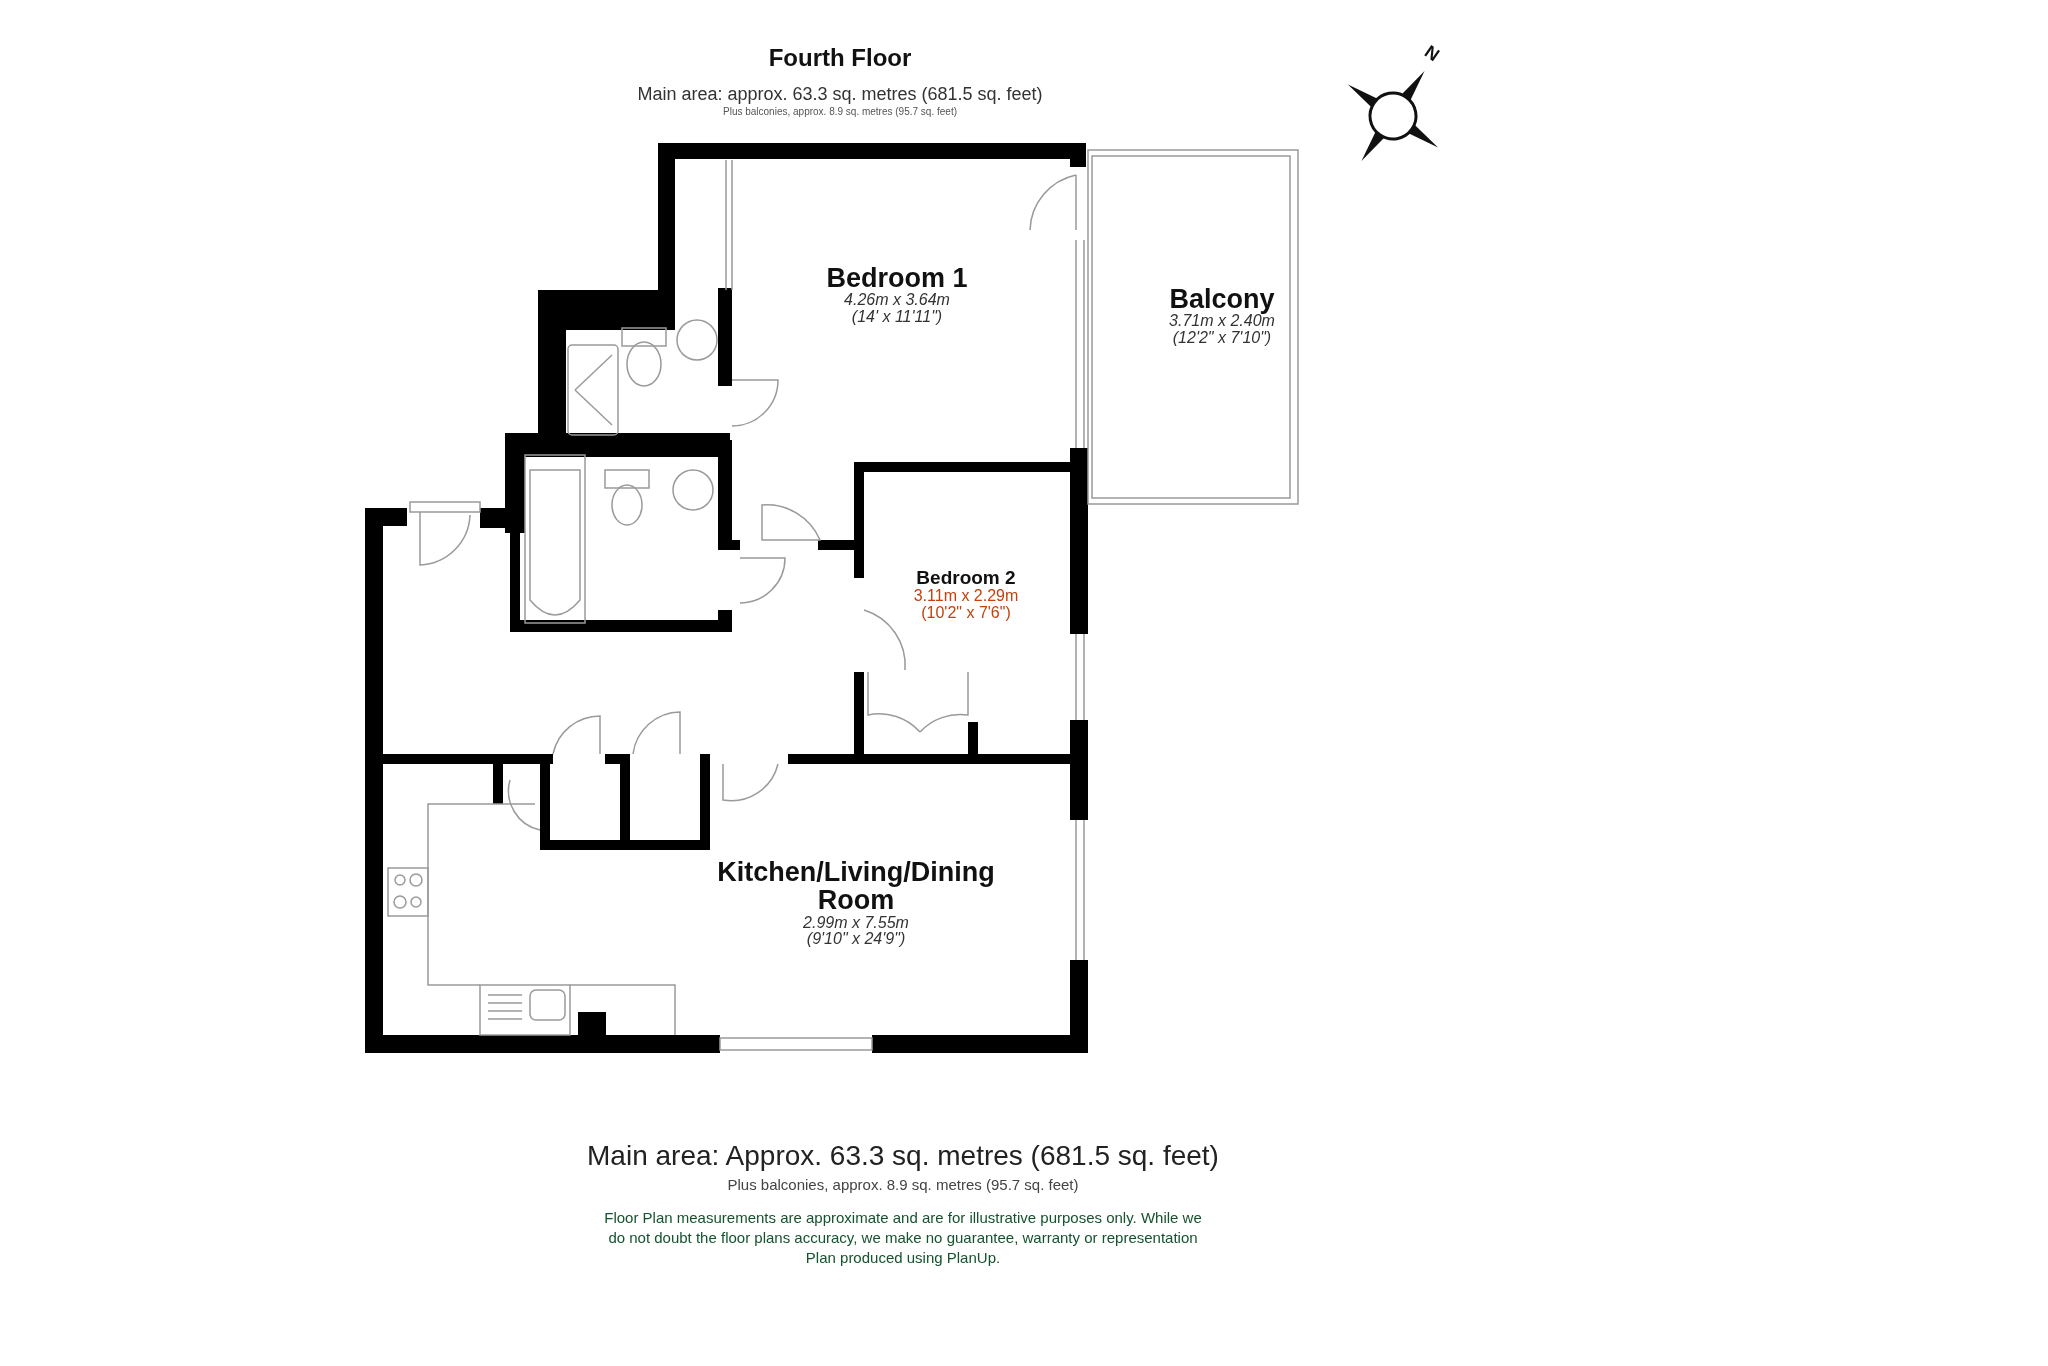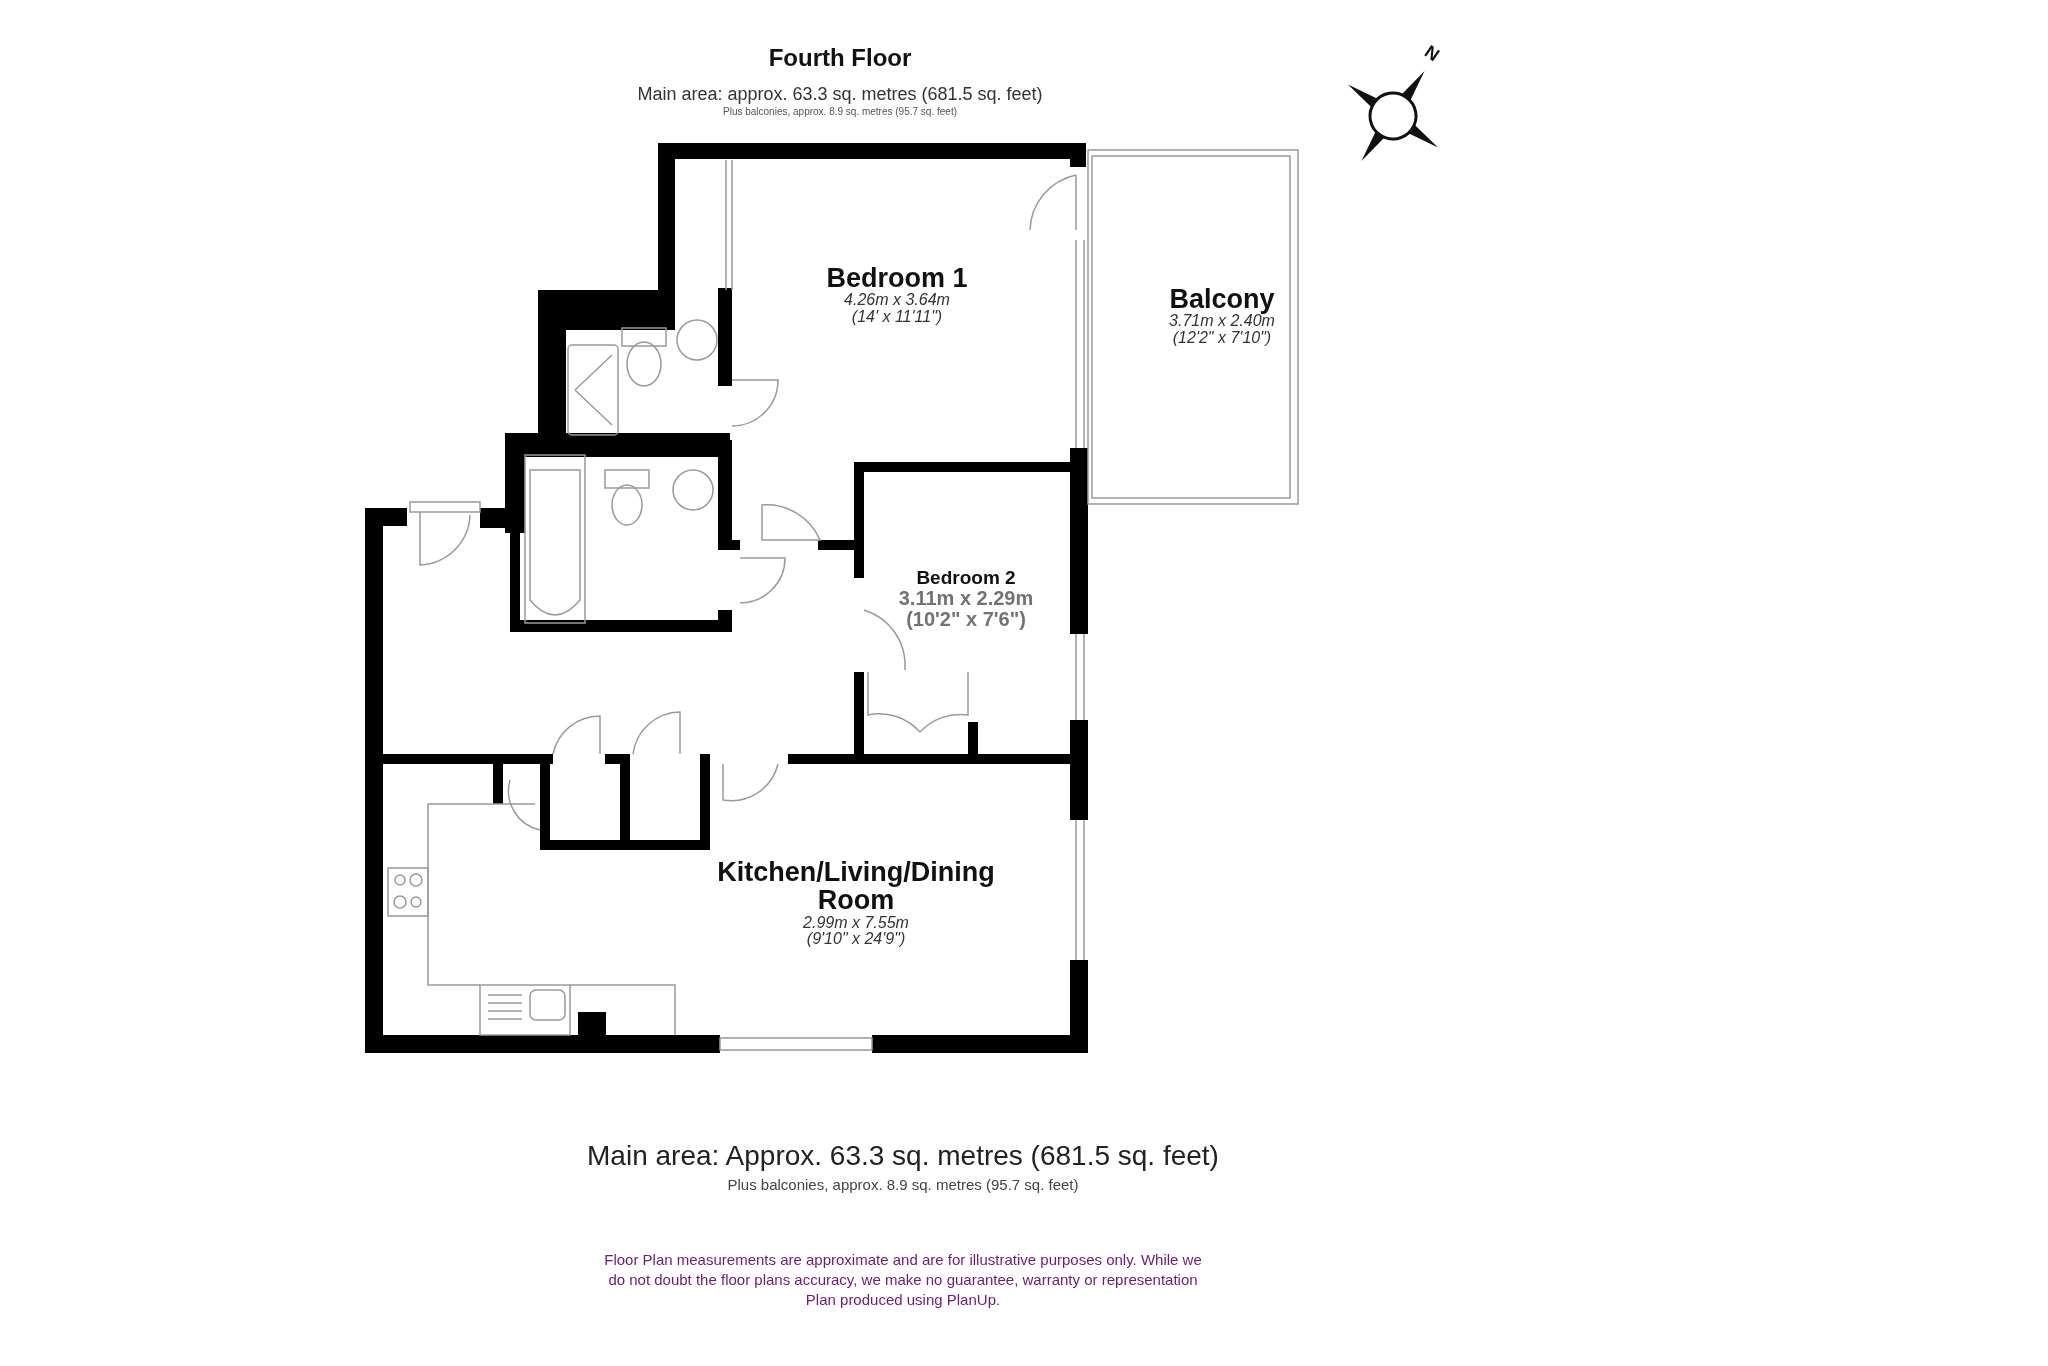--- a/index.html
+++ b/index.html
@@ -6,25 +6,25 @@
   body { width: 2048px; height: 1366px; position: relative; overflow: hidden; font-family: "Liberation Sans", sans-serif; color: #111; }
   .abs { position: absolute; }
   .title { left: 0; width: 1680px; top: 44px; text-align: center; font-size: 24px; font-weight: bold; color: #111; }
   .subtitle { left: 0; width: 1680px; top: 84px; text-align: center; font-size: 18px; color: #333; }
   .subnote { left: 0; width: 1680px; top: 106px; text-align: center; font-size: 10px; color: #555; }
   .compass { left: 1320px; top: 38px; width: 170px; height: 150px; }
   .plan { left: 0; top: 0; width: 2048px; height: 1366px; }
   .room-label { position: absolute; text-align: center; transform: translateX(-50%); white-space: nowrap; line-height: 1.05; }
   .room-name { font-weight: bold; font-size: 27px; color: #111; }
   .room-dim { font-size: 16px; color: #333; font-style: italic; }
-  .room-dim-sm { font-size: 20px; color: #737373; font-weight: bold; }
+  .room-dim-sm { font-size: 16px; color: #c2410c; }
   .room-name-sm { font-weight: bold; font-size: 19px; color: #111; }
   .footer-main { left: 0; width: 1806px; top: 1140px; text-align: center; font-size: 28px; color: #222; }
   .footer-sub { left: 0; width: 1806px; top: 1176px; text-align: center; font-size: 15px; color: #444; }
-  .disclaimer { left: 540px; width: 726px; top: 1208px; text-align: center; font-size: 15px; color: #701a75; line-height: 20px; margin-top: 42px; }
+  .disclaimer { left: 540px; width: 726px; top: 1208px; text-align: center; font-size: 15px; color: #14532d; line-height: 20px; }
   .disclaimer div { white-space: nowrap; }
 </style>
 </head>
 <body>
 
 <div class="abs title">Fourth Floor</div>
 <div class="abs subtitle">Main area: approx. 63.3 sq. metres (681.5 sq. feet)</div>
 <div class="abs subnote">Plus balconies, approx. 8.9 sq. metres (95.7 sq. feet)</div>
 
 <svg class="abs compass" viewBox="0 0 170 150">

